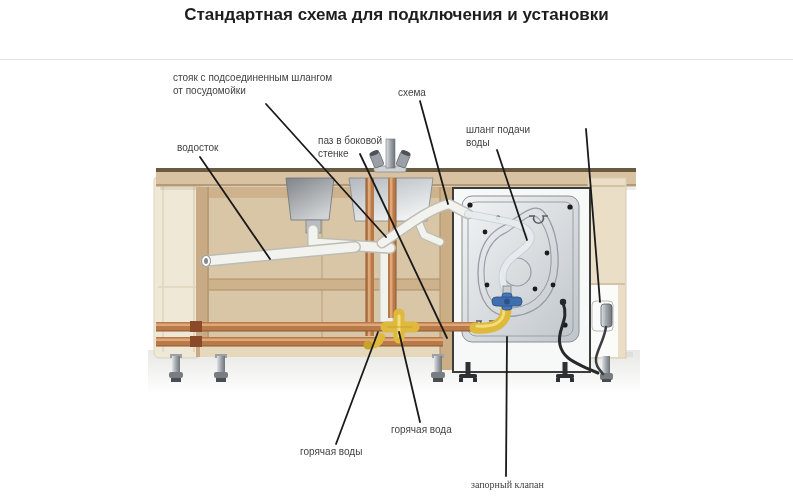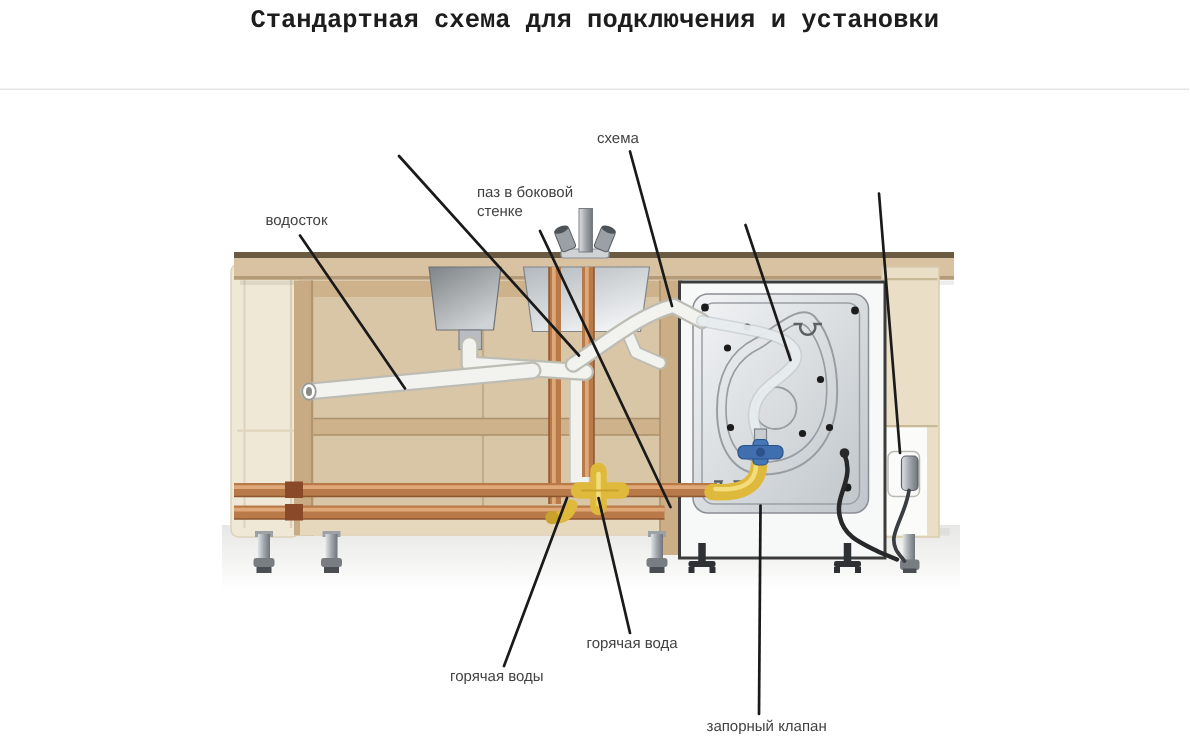--- a/index.html
+++ b/index.html
@@ -1,19 +1,19 @@
 <!DOCTYPE html>
 <html><head>
 <meta charset="utf-8">
 <style>
   html,body{margin:0;padding:0;background:#ffffff;}
   #stage{position:relative;width:793px;height:498px;background:#ffffff;overflow:hidden;
          font-family:"Liberation Sans",sans-serif;}
   #title{position:absolute;left:0;top:4px;width:100%;text-align:center;
-         font-family:Liberation Mono, monospace;font-weight:bold;font-size:17px;
+         font-family:Liberation Sans, sans-serif;font-weight:bold;font-size:17px;
          line-height:21px;color:#1d1d1d;}
   #divider{position:absolute;left:0;top:59px;width:793px;height:1px;background:#e4e4e4;}
   .lbl{position:absolute;font-size:10px;line-height:13px;color:#424242;white-space:pre-line;}
   #diagram-svg{position:absolute;left:0;top:0;}
 </style>
 </head>
 <body>
 
 <div id="stage">
 
@@ -245,20 +245,24 @@
       <line x1="360" y1="154" x2="447" y2="338"></line>
       <line x1="420" y1="101" x2="448" y2="204"></line>
       <line x1="497" y1="150" x2="527" y2="240"></line>
       <line x1="586" y1="129" x2="600" y2="302"></line>
       <line x1="399" y1="332" x2="420" y2="422"></line>
       <line x1="378" y1="332" x2="336" y2="444"></line>
       <line x1="507" y1="337" x2="506" y2="476"></line>
     </g>
   </svg>
 
+  <div class="lbl" style="left:173px;top:71px;">стояк с подсоединенным шлангом
+от посудомойки</div>
   <div class="lbl" style="left:398px;top:86px;">схема</div>
-  <div class="lbl" style="left:318px;top:122px;">паз в боковой
+  <div class="lbl" style="left:318px;top:134px;">паз в боковой
 стенке</div>
   <div class="lbl" style="left:177px;top:141px;">водосток</div>
+  <div class="lbl" style="left:466px;top:123px;">шланг подачи
+воды</div>
   <div class="lbl" style="left:391px;top:423px;">горячая вода</div>
   <div class="lbl" style="left:300px;top:445px;">горячая воды</div>
-  <div class="lbl" style="left:471px;top:478px;">запорный клапан</div>
+  <div class="lbl" style="left:471px;top:478px;font-family:Liberation Serif, serif;">запорный клапан</div>
 </div>
 
 </body></html>

